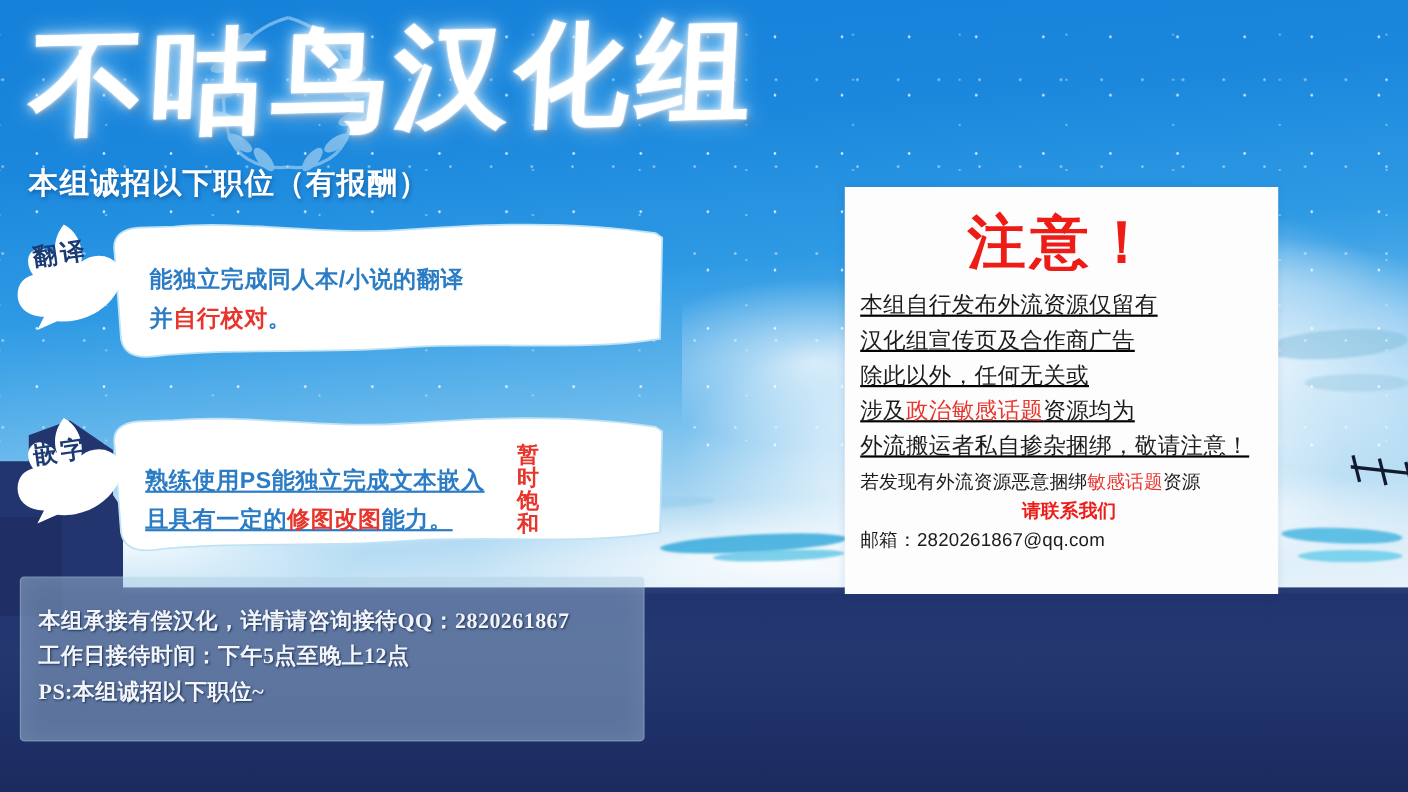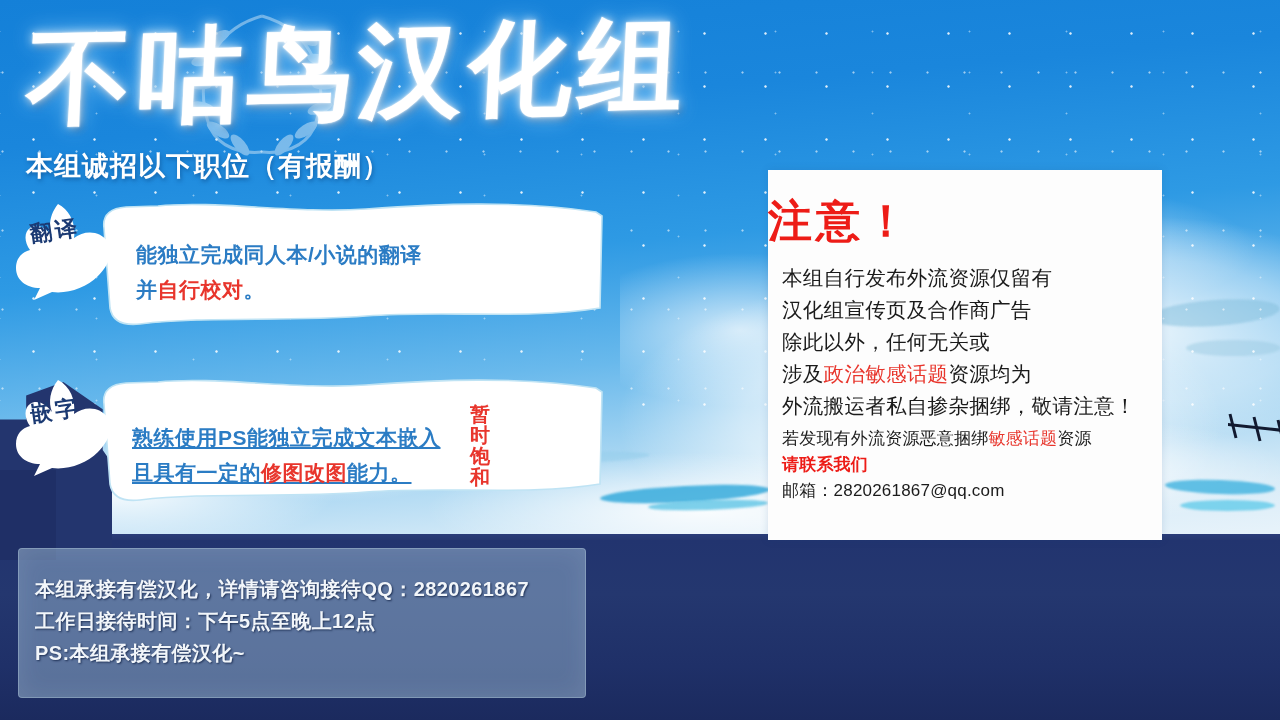--- a/index.html
+++ b/index.html
@@ -163,44 +163,45 @@
   }
 
   
   .notice {
     position: absolute; left: 768px; top: 170px; width: 394px; height: 370px;
     background: #fdfdfd;
     box-shadow: 0 0 8px rgba(20,70,130,0.15);
   }
   .notice-title {
     margin: 20px 0 4px 0;
-    text-align: left;
-    font-size: 44px; font-weight: 700; color: #ed1c17;
+    text-align: center;
+    font-size: 53px; font-weight: 700; color: #ed1c17;
     letter-spacing: 4px;
     line-height: 62px;
   }
-  .notice-lines { margin: 10px 0 0 14px; }
+  .notice-lines { margin: 10px 0 0 14px; text-decoration: underline; }
   .notice-lines .nl {
     font-size: 20.5px; color: #1b1b1b; font-weight: 400;
     line-height: 32px; white-space: nowrap; letter-spacing: 0.3px;
   }
   .notice-small { margin: 4px 0 0 14px; }
   .notice-small .ns {
     font-size: 17px; color: #1b1b1b; line-height: 26px;
     white-space: nowrap; letter-spacing: 0.2px;
   }
-  .ns.red { color: #ed1c17; font-weight: 700; }
+  .ns.red { color: #ed1c17; font-weight: 700; text-align: center; }
 
   
   .contact {
-    position: absolute; left: 18px; top: 548px; width: 566px; height: 148px;
+    position: absolute; left: 18px; top: 524px; width: 566px; height: 148px;
     border-radius: 4px;
     background: rgba(168,200,222,0.44);
     border: 1px solid rgba(205,228,242,0.35);
     box-shadow: inset 0 0 26px rgba(220,240,252,0.12);
+    font-family: Liberation Serif, serif;
   }
   .contact-lines {
     position: absolute; left: 16px; top: 24px;
   }
   .contact-lines .cl {
     font-size: 20px; font-weight: 700; color: #f2f6fa;
     line-height: 32px; white-space: nowrap; letter-spacing: 0.4px;
     text-shadow: 1px 1px 2px rgba(10,25,60,0.75);
   }
 </style>
@@ -317,17 +318,17 @@
       <div class="ns"><span>若发现有外流资源恶意捆绑</span><span class="hl-red">敏感话题</span><span>资源</span></div>
       <div class="ns red">请联系我们</div>
       <div class="ns">邮箱：2820261867@qq.com</div>
     </div>
   </div>
 
   <div class="contact">
     <div class="contact-lines">
       <div class="cl">本组承接有偿汉化，详情请咨询接待QQ：2820261867</div>
       <div class="cl">工作日接待时间：下午5点至晚上12点</div>
-      <div class="cl">PS:本组承接有偿汉化~</div>
+      <div class="cl">PS:本组诚招以下职位~</div>
     </div>
   </div>
 
 </div>
 
 </body></html>

